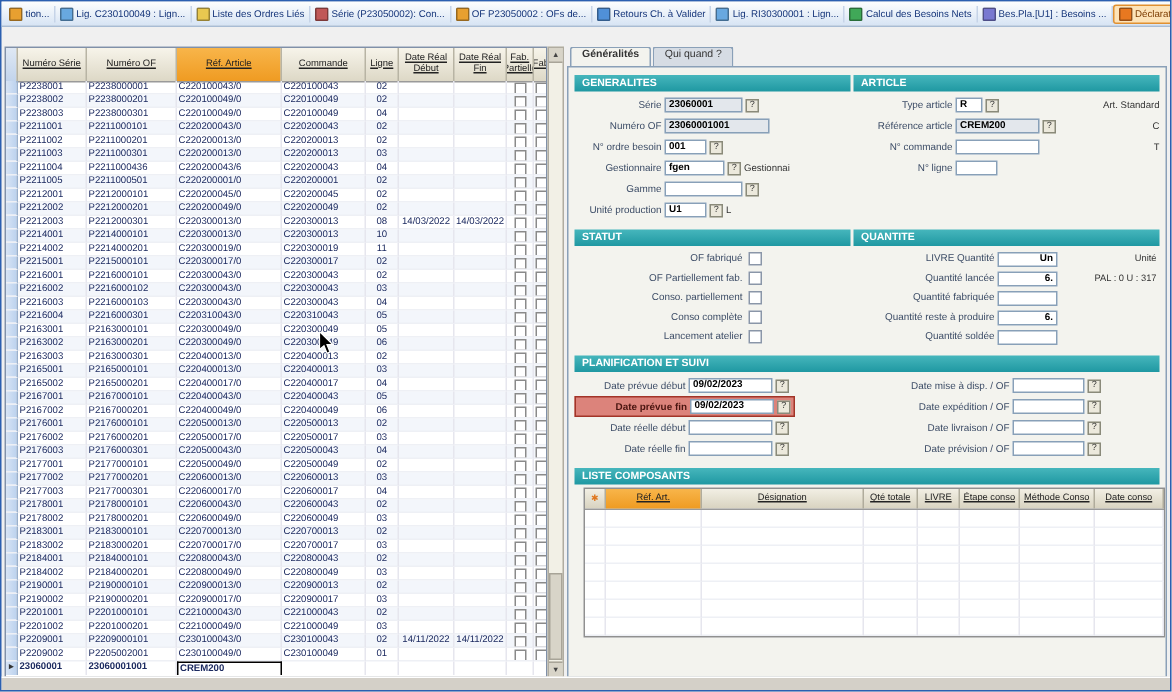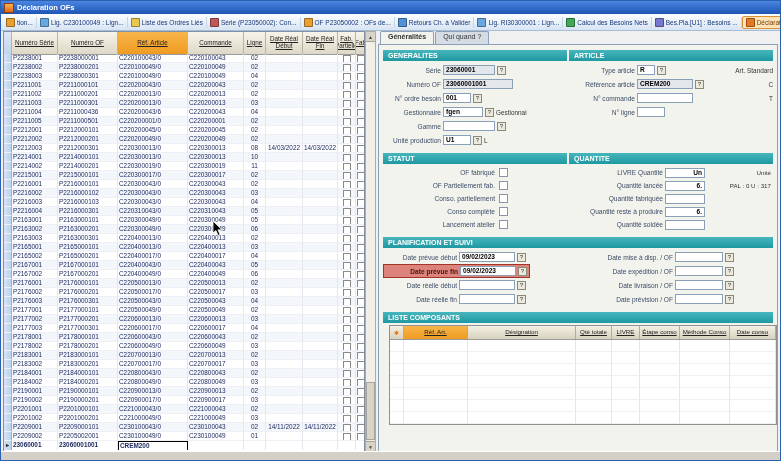--- a/index.html
+++ b/index.html
@@ -89,24 +89,20 @@
   .crow{display:flex;height:12px;}
   .ccell{box-sizing:border-box;border-right:1px solid #e6e6ee;border-bottom:1px solid #eef0f5;flex:none;}
   .statusbar{position:absolute;bottom:0;left:0;right:0;height:8px;background:#d4d0c8;border-top:1px solid #fff;}
   .cursor{position:absolute;left:211px;top:220px;z-index:50;pointer-events:none;}
 </style>
 </head>
 <body>
 
 <div class="window">
 
-  <div class="titlebar">
-    <span class="app-ico"></span>
-    <span class="tb-title">Déclaration OFs</span>
-  </div>
 
   <div class="toolbar">
       <div class="tb-item">
         <div class="tb-icon" style="background: rgb(232, 160, 48);"></div>
         <div style="display: inline;">tion...</div>
       </div>
       <div class="tb-item">
         <div class="tb-icon" style="background: rgb(104, 168, 224);"></div>
         <div style="display: inline;">Lig. C230100049 : Lign...</div>
       </div>

